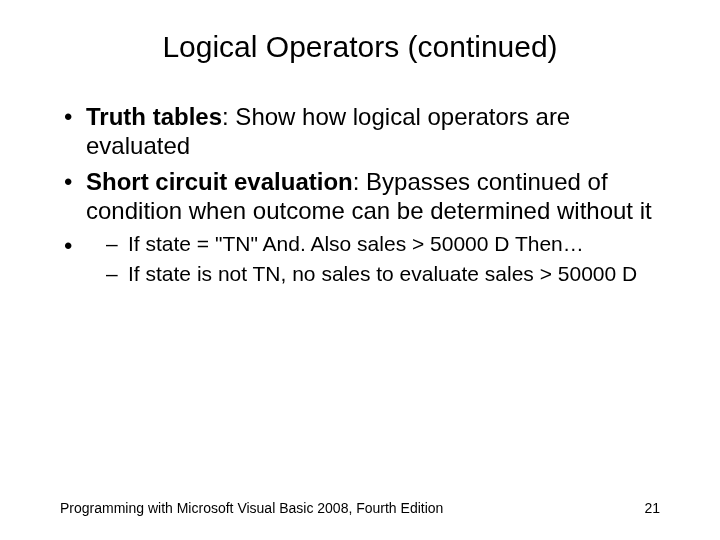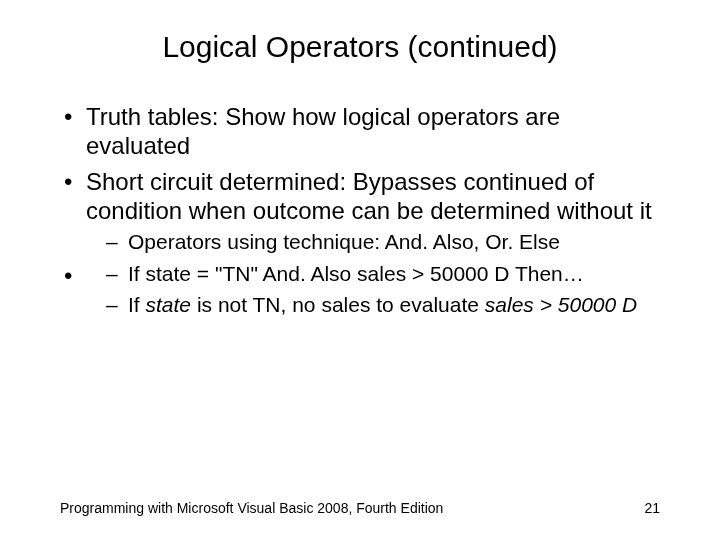--- a/index.html
+++ b/index.html
@@ -56,22 +56,22 @@
     padding-left: 42px;
     margin-bottom: 4px;
   }
   ul.level2 > li::before {
     content: "–";
     position: absolute;
     left: 20px;
     top: 0;
     font-size: 21px;
   }
-  .bold { font-weight: normal; }
-  .italic { font-style: italic; }
+  .bold { font-weight: bold; }
+  .italic { }
   .footer {
     position: absolute;
     bottom: 24px;
     left: 60px;
     right: 60px;
     font-size: 14px;
     display: flex;
     justify-content: space-between;
   }
 </style>
@@ -82,24 +82,21 @@
 
   <h1 class="title">Logical Operators (continued)</h1>
 
   <ul class="level1">
 
     <li>
       <span class="bold">Truth tables</span><span>: Show how logical operators are evaluated</span>
     </li>
 
     <li>
-      <span class="bold">Short circuit determined</span><span>: Bypasses continued of condition when outcome can be determined without it</span>
-      <ul class="level2">
-        <li>Operators using technique: And. Also, Or. Else</li>
-      </ul>
+      <span class="bold">Short circuit evaluation</span><span>: Bypasses continued of condition when outcome can be determined without it</span>
     </li>
 
     <li>
       <ul class="level2">
         <li>If state = "TN" And. Also sales &gt; 50000 D Then…</li>
         <li>
           <span>If </span><span class="italic">state</span><span> is not TN, no sales to evaluate </span><span class="italic">sales &gt; 50000 D</span>
         </li>
       </ul>
     </li>

